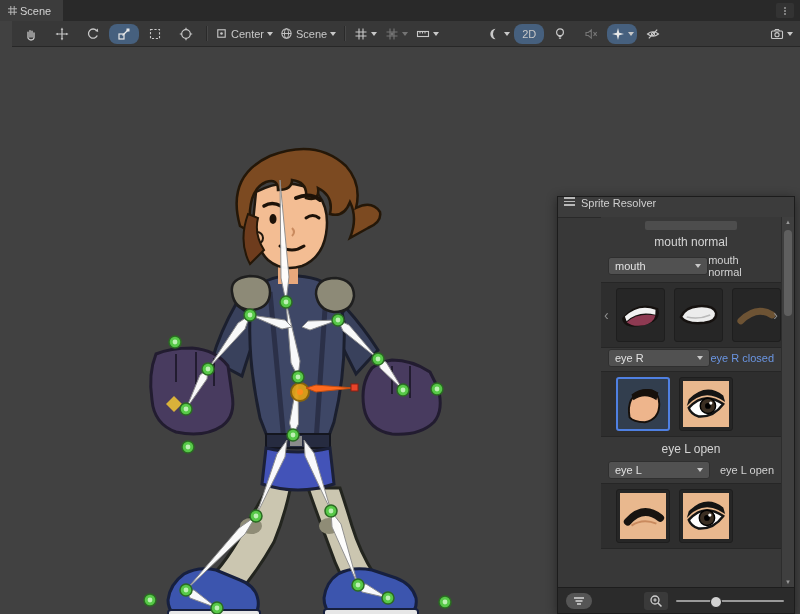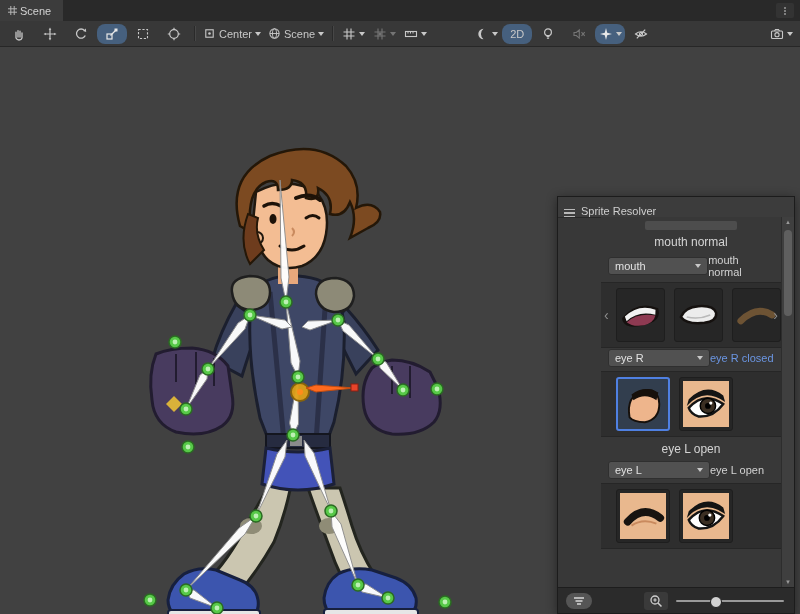--- a/index.html
+++ b/index.html
@@ -3,42 +3,42 @@
 <meta charset="utf-8">
 <style>
   html,body{margin:0;padding:0;width:800px;height:614px;overflow:hidden;
     font-family:"Liberation Sans",sans-serif;background:#414141;position:relative;}
   
   .tabstrip{position:absolute;top:0;left:0;right:0;height:21px;background:#292929;display:flex;align-items:center;}
   .tab{display:flex;align-items:center;gap:2px;height:21px;padding:0 12px 0 7px;background:#3c3c3c;color:#d2d2d2;font-size:11px;}
   .tabstrip-menu{margin-left:auto;margin-right:6px;width:18px;height:15px;background:#333;border-radius:2px;
     display:flex;align-items:center;justify-content:center;}
   
-  .toolbar{position:absolute;top:21px;left:0;right:0;height:25px;background:#383838;border-bottom:1px solid #272727;
+  .toolbar{position:absolute;top:21px;left:12px;right:0;height:25px;background:#383838;border-bottom:1px solid #272727;
     display:flex;align-items:center;padding:0 4px;gap:1px;}
   .tbtn{height:20px;min-width:24px;padding:0 3px;border-radius:3px;display:flex;align-items:center;justify-content:center;gap:3px;
     color:#c8c8c8;font-size:11px;}
   .tbtn.selected{background:#46607e;border-radius:8px;}
   .tbtn.dim{opacity:.42;}
   .tsep{width:1px;height:15px;background:#2a2a2a;box-shadow:1px 0 0 #474747;margin:0 4px;}
   .caret{width:0;height:0;border-left:3.5px solid transparent;border-right:3.5px solid transparent;border-top:4px solid #c8c8c8;}
   .icon14{display:block;}
   
   .scene{position:absolute;top:47px;left:0;right:0;bottom:0;background:#414141;}
   
   .panel{position:absolute;left:557px;top:196px;width:238px;height:418px;background:#383838;border:1px solid #1c1c1c;
     box-shadow:0 2px 10px rgba(0,0,0,.45);box-sizing:border-box;z-index:5;}
-  .panel-header{height:20px;background:#3c3c3c;border-bottom:1px solid #292929;display:flex;align-items:flex-end;gap:6px;
+  .panel-header{height:20px;background:#3c3c3c;border-bottom:1px solid #292929;display:flex;align-items:flex-start;gap:6px;
     padding:0 6px;color:#cfcfcf;font-size:11px;}
   .hamb{display:flex;flex-direction:column;gap:2px;}
   .hamb i{display:block;width:11px;height:1.5px;background:#b8b8b8;}
   .sr-content{position:absolute;left:0;top:20px;right:13px;bottom:26px;overflow:hidden;background:#383838;margin-left:43px;}
   .partial-strip{height:9px;margin:4px auto 0;width:92px;background:#4d4d4d;border-radius:2px;}
   .sr-section-header{text-align:center;color:#d4d4d4;font-size:12px;padding:5px 0 4px;}
-  .sr-row{display:flex;align-items:center;padding:1px 7px 4px;}
+  .sr-row{display:flex;align-items:center;justify-content:space-between;padding:1px 7px 4px;}
   .dropdown{width:102px;height:18px;background:#515151;border:1px solid #2f2f2f;border-radius:3px;color:#e2e2e2;font-size:11px;
     display:flex;align-items:center;justify-content:space-between;padding:0 6px;box-sizing:border-box;}
   .sr-value{font-size:11px;color:#d2d2d2;}
   .sr-value.link{color:#6b96e3;}
   .thumb-strip{position:relative;background:#2e2e2e;border-top:1px solid #262626;border-bottom:1px solid #262626;
     height:64px;display:flex;align-items:center;gap:9px;padding-left:15px;}
   .strip-arrow{position:absolute;color:#8f8f8f;font-size:14px;top:50%;transform:translateY(-50%);line-height:1;}
   .strip-arrow.left{left:3px;} .strip-arrow.right{right:3px;}
   .thumb{width:54px;height:54px;background:#262626;border:1px solid #1e1e1e;border-radius:3px;box-sizing:border-box;
     display:flex;align-items:center;justify-content:center;overflow:hidden;}

